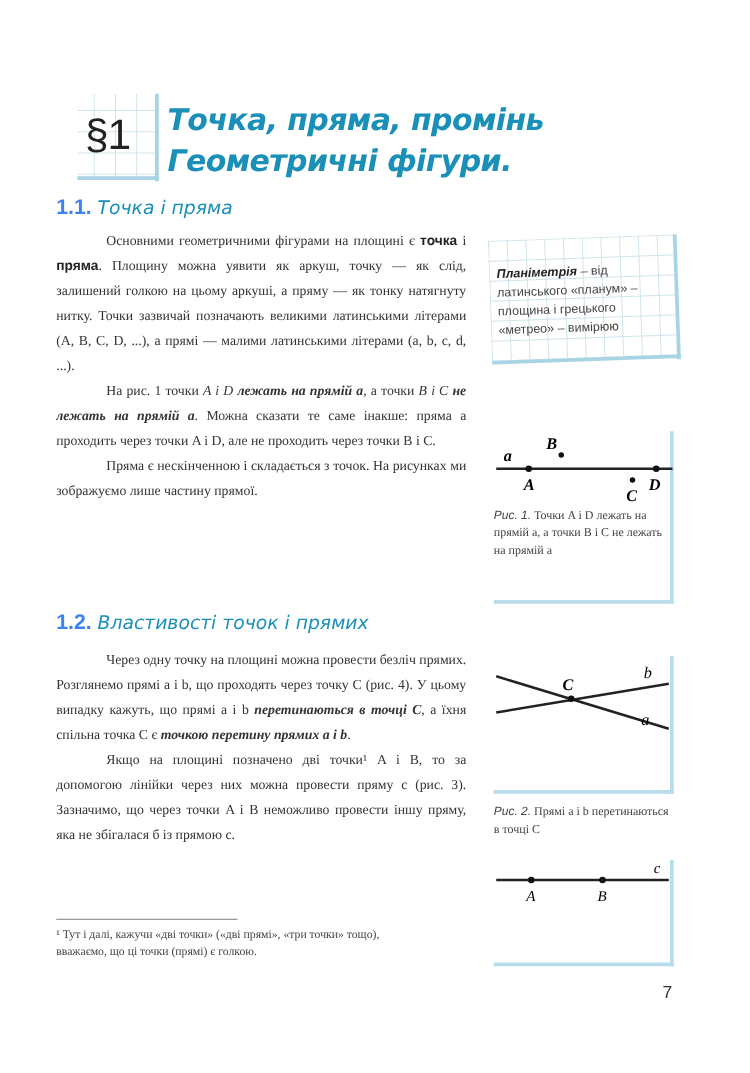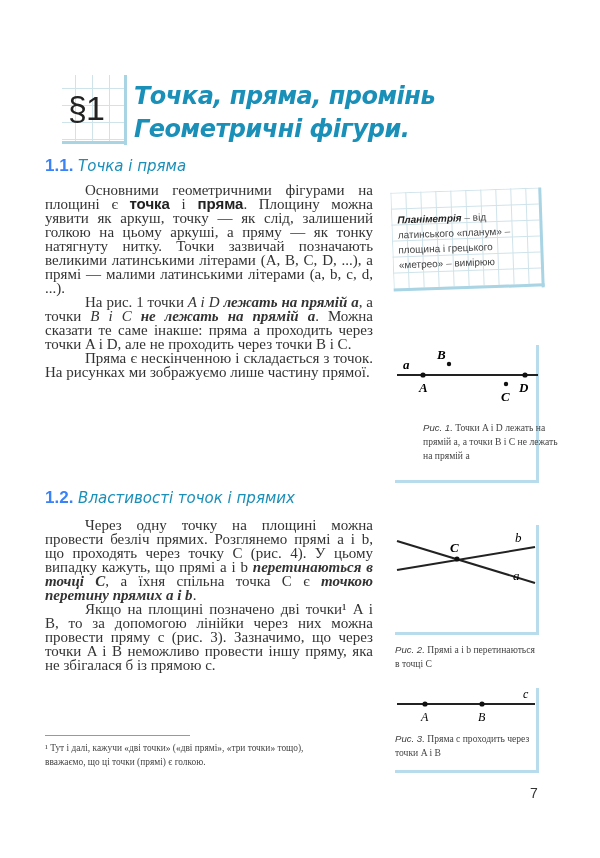--- a/index.html
+++ b/index.html
@@ -18,21 +18,21 @@
   .sec-box .edge-b { position:absolute; left:0; top:66px; width:65px; height:3px; background:#a8d4e4; }
   .sec-num { position:absolute; left:6px; top:14px; font-family:"Liberation Sans", sans-serif;
     font-size:34px; color:#222; letter-spacing:-1px; }
   .sec-title { left:134px; top:80px; font-family:"DejaVu Sans", sans-serif; font-style:italic;
     font-weight:bold; color:#1a8fb8; font-size:24px; line-height:33px; letter-spacing:-0.5px; }
 
   .sub-h { font-family:"Liberation Sans", sans-serif; font-size:17px; }
   .sub-h .num { font-weight:bold; color:#3b82f6; }
   .sub-h .txt { color:#1a8fb8; font-style:italic; font-family:"DejaVu Sans", sans-serif; font-size:15px; }
 
-  .para { left:45px; width:328px; font-size:15px; line-height:14px; text-align:justify; color:#333; }
+  .para { left:45px; width:328px; font-size:11px; line-height:20px; text-align:justify; color:#333; }
   .para p { margin:0; text-indent:40px; }
   .para b.sans { font-family:"Liberation Sans", sans-serif; font-weight:bold; color:#222; }
   .para i.em { font-weight:bold; font-style:italic;margin-top:32px; }
   .para i { font-style:italic; }
 
   
   .note { left:392px; top:190px; width:152px; height:100px; transform:rotate(-2deg); }
   .note .grid { position:absolute; left:0; top:0; width:148px; height:96px;
     background-image:
       linear-gradient(#cfe3ea 1px, transparent 1px),
@@ -106,21 +106,21 @@
     <circle cx="28" cy="30" r="2.6" fill="#111"></circle>
     <circle cx="130" cy="30" r="2.6" fill="#111"></circle>
     <circle cx="54" cy="19" r="2.2" fill="#111"></circle>
     <circle cx="111" cy="39" r="2.2" fill="#111"></circle>
     <text x="8" y="24" font-family="Liberation Serif, serif" font-style="italic" font-weight="bold" font-size="13">a</text>
     <text x="24" y="47" font-family="Liberation Serif, serif" font-style="italic" font-weight="bold" font-size="13">A</text>
     <text x="42" y="14" font-family="Liberation Serif, serif" font-style="italic" font-weight="bold" font-size="13">B</text>
     <text x="106" y="56" font-family="Liberation Serif, serif" font-style="italic" font-weight="bold" font-size="13">C</text>
     <text x="124" y="47" font-family="Liberation Serif, serif" font-style="italic" font-weight="bold" font-size="13">D</text>
   </svg>
-  <div class="cap" style="top:76px;margin-left:28px;"><span class="lab">Рис. 1.</span><span> Точки A і D лежать на прямій a, а точки B і C не лежать на прямій a</span></div>
+  <div class="cap" style="top:61px;"><span class="lab">Рис. 1.</span><span> Точки A і D лежать на прямій a, а точки B і C не лежать на прямій a</span></div>
 </div>
 
 <div class="abs fig" style="top:525px; height:110px;">
   <div class="edge-r" style="height:110px;"></div>
   <div class="edge-b" style="top:107px; width:144px;"></div>
   <svg width="145" height="70">
     <line x1="2" y1="16" x2="140" y2="58" stroke="#222" stroke-width="2"></line>
     <line x1="2" y1="45" x2="140" y2="22" stroke="#222" stroke-width="2"></line>
     <circle cx="62" cy="34" r="2.6" fill="#111"></circle>
     <text x="55" y="27" font-family="Liberation Serif, serif" font-style="italic" font-weight="bold" font-size="13">C</text>
@@ -134,19 +134,18 @@
   <div class="edge-r" style="height:85px;"></div>
   <div class="edge-b" style="top:82px; width:144px;"></div>
   <svg width="145" height="40">
     <line x1="2" y1="16" x2="140" y2="16" stroke="#222" stroke-width="2"></line>
     <circle cx="30" cy="16" r="2.6" fill="#111"></circle>
     <circle cx="87" cy="16" r="2.6" fill="#111"></circle>
     <text x="26" y="33" font-family="Liberation Serif, serif" font-style="italic" font-size="12">A</text>
     <text x="83" y="33" font-family="Liberation Serif, serif" font-style="italic" font-size="12">B</text>
     <text x="128" y="10" font-family="Liberation Serif, serif" font-style="italic" font-size="12">c</text>
   </svg>
-  <div class="cap" style="top:44px;"><span class="lab">Рис. 3.</span><span> Пряма c проходить через точки A і B</span></div>
 </div>
 
 <div class="abs footnote-rule"></div>
 <div class="abs footnote">¹ Тут і далі, кажучи «дві точки» («дві прямі», «три точки» тощо), вважаємо, що ці точки (прямі) є голкою.</div>
 
 <div class="abs page-num">7</div>
 
 </body></html>

